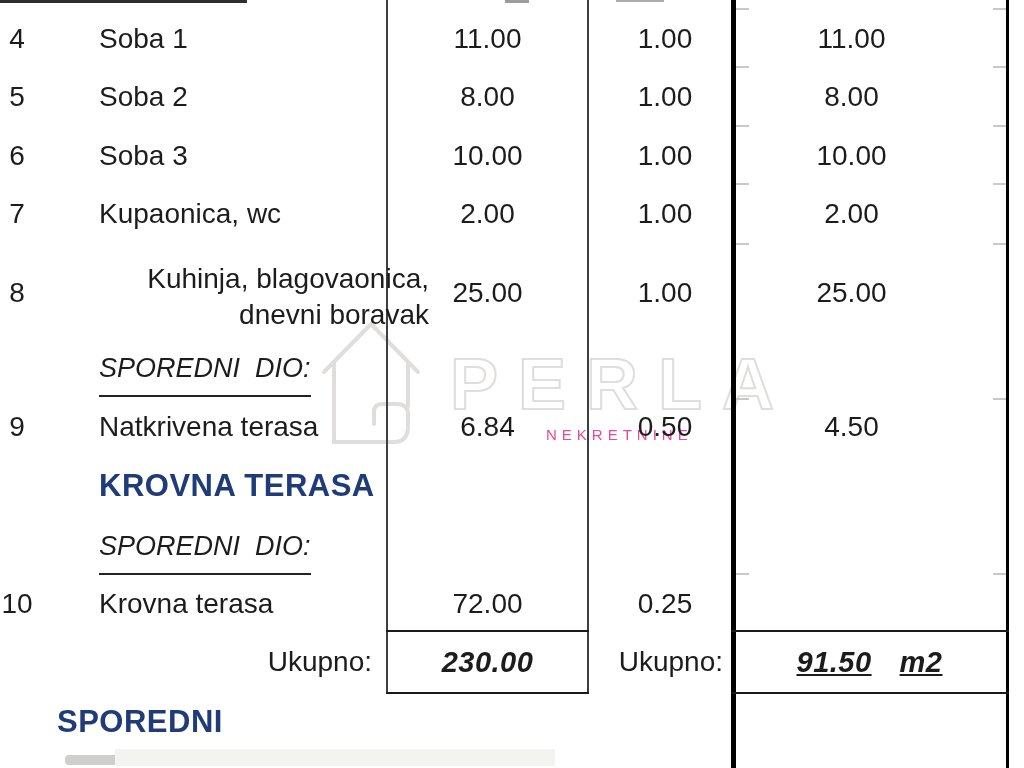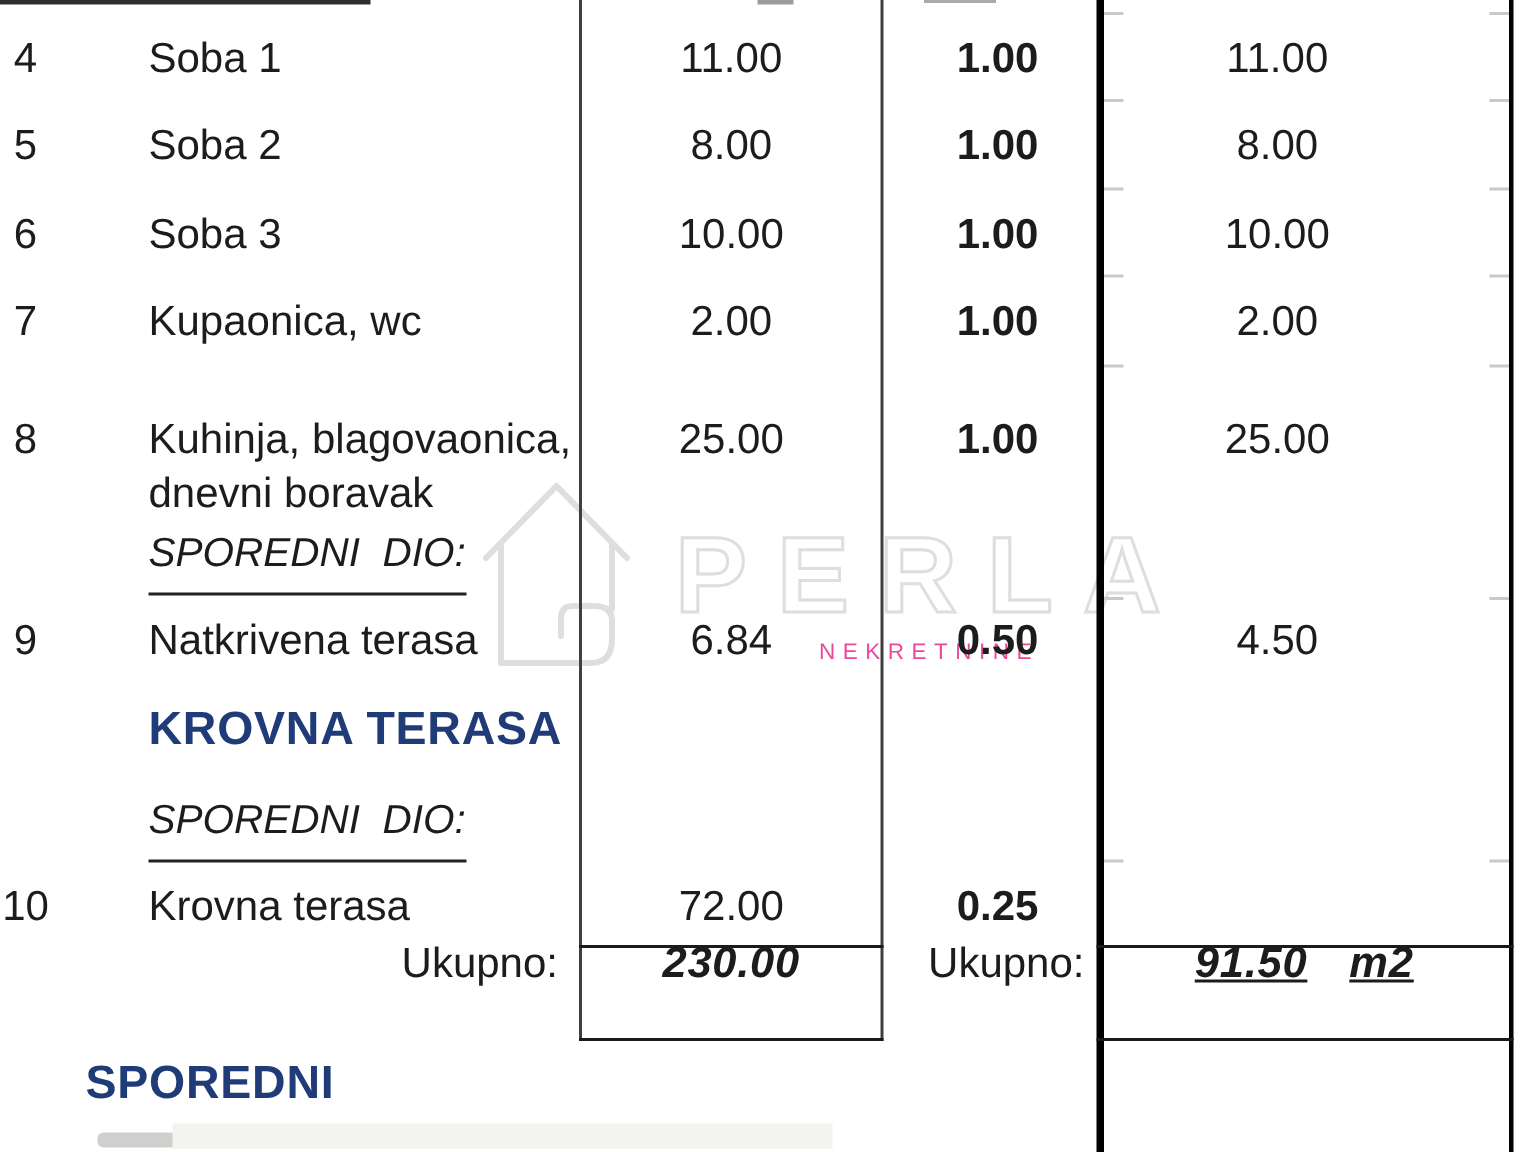--- a/index.html
+++ b/index.html
@@ -14,21 +14,21 @@
   .vline{position:absolute;top:0;background:#3f3f3f;}
   .vline.thick{background:#000000;}
   .hline{position:absolute;background:#1a1a1a;height:2px;}
   .tick{position:absolute;height:2px;background:#c9c9c9;width:13px;}
   
   .row{position:absolute;left:0;width:1024px;height:34px;line-height:34px;font-size:28px;}
   .cell{position:absolute;top:0;height:100%;line-height:inherit;}
   .cell-num{left:0;width:34px;text-align:center;}
   .cell-desc{left:60px;width:330px;text-align:left;white-space:nowrap;margin-left:39px;}
   .cell-area{left:387px;width:201px;text-align:center;}
-  .cell-coef{left:588px;width:154px;text-align:center;font-weight:bold;}
+  .cell-coef{left:588px;width:154px;text-align:center;}
   .cell-red{left:733px;width:237px;text-align:center;}
   .section-label{font-style:italic;font-size:27px;}
   .section-label .ul{white-space:pre;border-bottom:2px solid #222;padding-bottom:12px;}
   .blue-heading{font-weight:bold;font-size:31px;letter-spacing:0.5px;color:#1f3c78;}
   .totals-label{position:absolute;top:0;height:100%;text-align:right;font-size:28px;}
   .totals-value{font-weight:bold;font-style:italic;font-size:29px;letter-spacing:0.5px;}
   .unit-gap{display:inline-block;width:28px;}
   
   .watermark{position:absolute;z-index:0;}
   .wm-brand{
@@ -121,21 +121,21 @@
   <div class="row" style="top:197px;">
     <span class="cell cell-num">7</span>
     <span class="cell cell-desc">Kupaonica, wc</span>
     <span class="cell cell-area">2.00</span>
     <span class="cell cell-coef">1.00</span>
     <span class="cell cell-red">2.00</span>
   </div>
 
   <div class="row" style="top:255px;height:76px;line-height:76px;">
     <span class="cell cell-num">8</span>
-    <span class="cell cell-desc" style="line-height:36px;top:20px;">
+    <span class="cell cell-desc" style="line-height:36px;top:6px;text-align:right;">
       <span>Kuhinja, blagovaonica,</span><br>
       <span>dnevni boravak</span>
     </span>
     <span class="cell cell-area">25.00</span>
     <span class="cell cell-coef">1.00</span>
     <span class="cell cell-red">25.00</span>
   </div>
 
   <div class="row section-label" style="top:351px;">
     <span class="cell cell-desc"><span class="ul">SPOREDNI  DIO:</span></span>
@@ -157,21 +157,21 @@
     <span class="cell cell-desc"><span class="ul">SPOREDNI  DIO:</span></span>
   </div>
 
   <div class="row" style="top:587px;">
     <span class="cell cell-num">10</span>
     <span class="cell cell-desc">Krovna terasa</span>
     <span class="cell cell-area">72.00</span>
     <span class="cell cell-coef">0.25</span>
   </div>
 
-  <div class="row" style="top:625px;">
+  <div class="row" style="top:645px;">
     <span class="totals-label" style="left:60px;width:312px;">Ukupno:</span>
     <span class="cell cell-area totals-value">230.00</span>
     <span class="totals-label" style="left:588px;width:135px;">Ukupno:</span>
     <span class="cell totals-value" style="left:733px;width:273px;text-align:center;text-decoration:underline;">
       <span>91.50</span><span class="unit-gap"></span><span>m2</span>
     </span>
   </div>
 
   <div class="row" style="top:705px;">
     <span class="cell blue-heading" style="left:57px;width:330px;">SPOREDNI</span>

